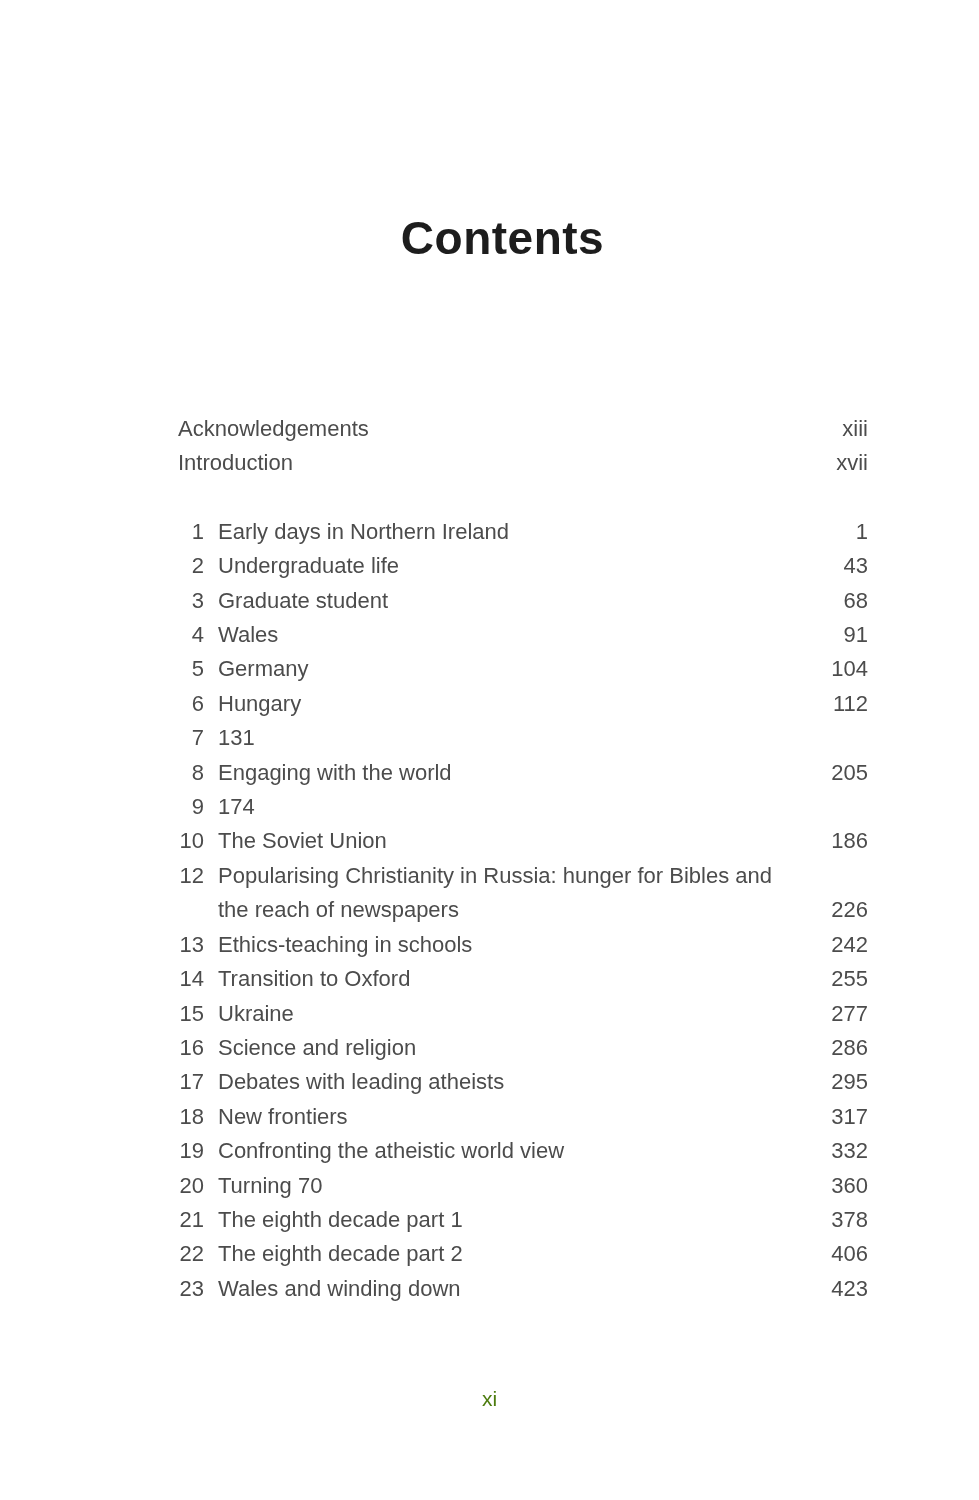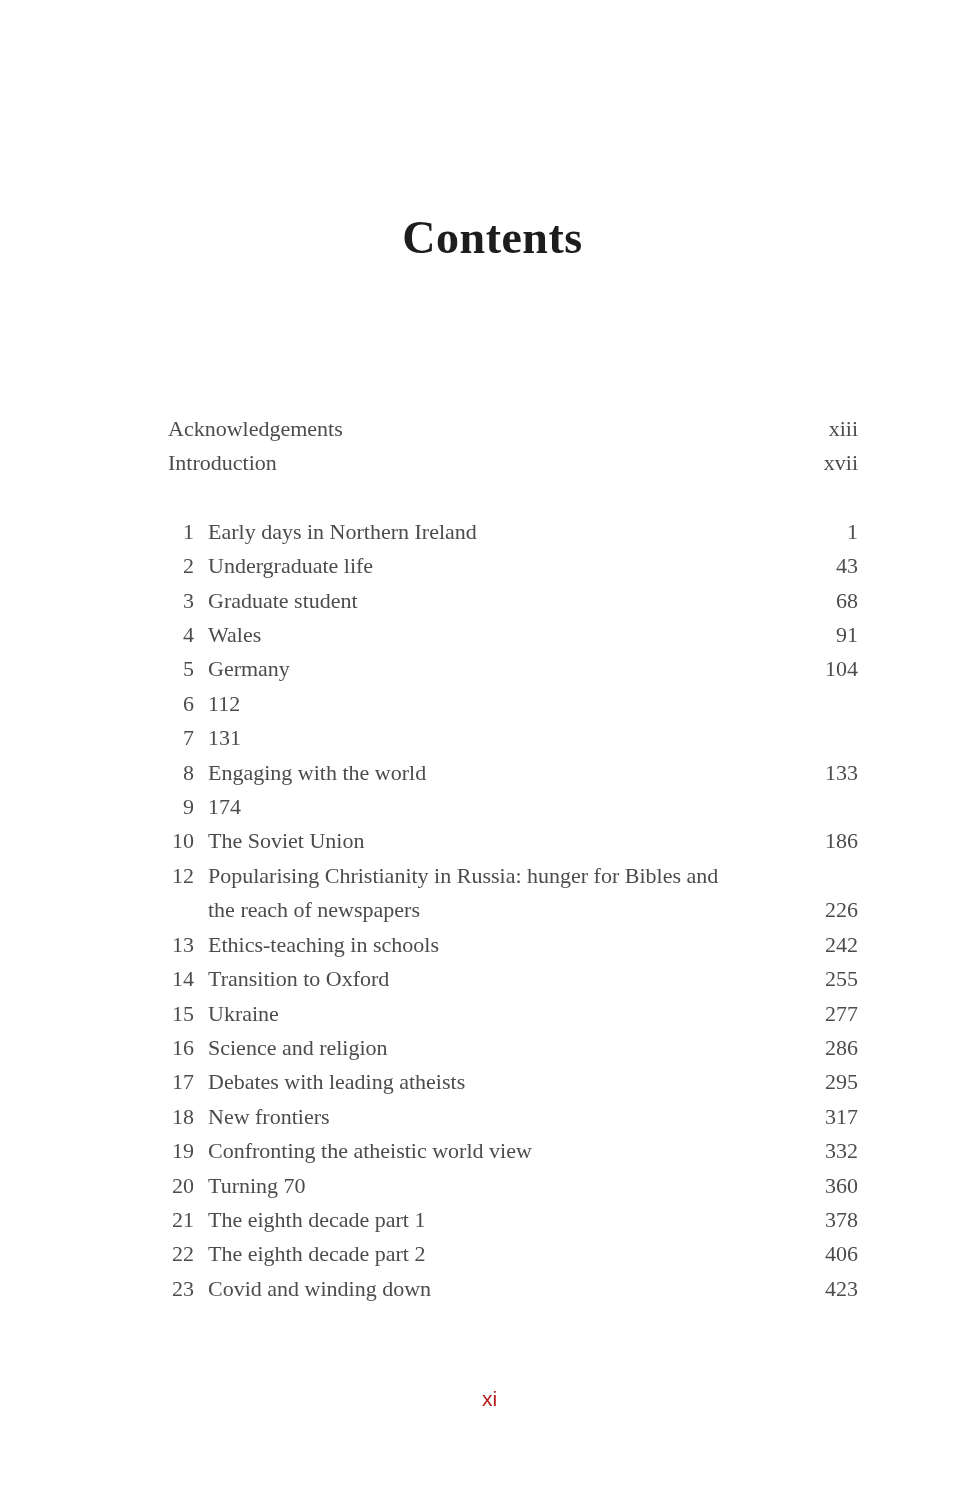--- a/index.html
+++ b/index.html
@@ -12,24 +12,23 @@
     color: #4c4c4c;
     overflow: hidden;
   }
   .page {
     position: absolute;
     inset: 0;
     background: #ffffff;
   }
   .content {
     position: absolute;
-    left: 127px;
+    left: 137px;
     width: 731px;
     top: 0;
-    font-family: Liberation Serif, serif;
   }
   .toc-title {
     margin-top: 212px;
     text-align: center;
     font-size: 46px;
     line-height: 52px;
     font-weight: bold;
     letter-spacing: 0.5px;
     color: #1d1d1d;
   }
@@ -66,21 +65,21 @@
   }
   .folio {
     position: absolute;
     top: 1384px;
     left: 0;
     width: 979px;
     text-align: center;
     font-size: 21px;
     line-height: 30px;
     font-weight: 300;
-    color: #b91c1c;
+    color: #4d7c0f;
   }
 </style>
 </head>
 <body>
 
 <div class="page">
   <div class="content">
 
     <h1 class="toc-title">Contents</h1>
 
@@ -121,32 +120,33 @@
   </div>
 
   <div class="row">
     <span class="num">5</span>
     <span class="entry-title">Germany</span>
     <span class="pageno">104</span>
   </div>
 
   <div class="row">
     <span class="num">6</span>
+    <span class="entry-title">Hungary</span>
     <span class="pageno">112</span>
   </div>
 
   <div class="row">
     <span class="num">7</span>
     <span class="pageno">131</span>
   </div>
 
   <div class="row">
     <span class="num">8</span>
     <span class="entry-title">Engaging with the world</span>
-    <span class="pageno">133</span>
+    <span class="pageno">205</span>
   </div>
 
   <div class="row">
     <span class="num">9</span>
     <span class="pageno">174</span>
   </div>
 
   <div class="row">
     <span class="num">10</span>
     <span class="entry-title">The Soviet Union</span>
@@ -216,21 +216,21 @@
   </div>
 
   <div class="row">
     <span class="num">22</span>
     <span class="entry-title">The eighth decade part 2</span>
     <span class="pageno">406</span>
   </div>
 
   <div class="row">
     <span class="num">23</span>
-    <span class="entry-title">Covid and winding down</span>
+    <span class="entry-title">Wales and winding down</span>
     <span class="pageno">423</span>
   </div>
 </div>
 
   </div>
 
   <div class="folio">xi</div>
 </div>
 
 </body></html>

